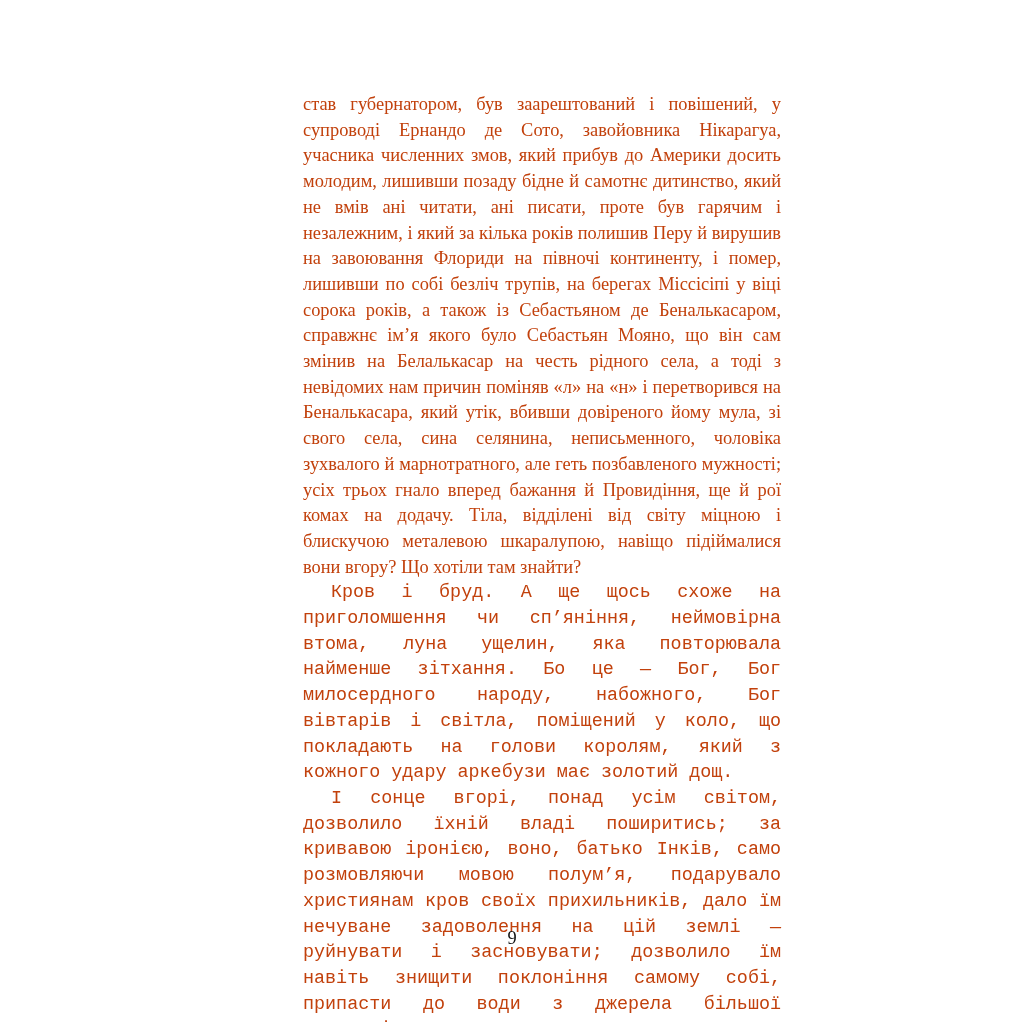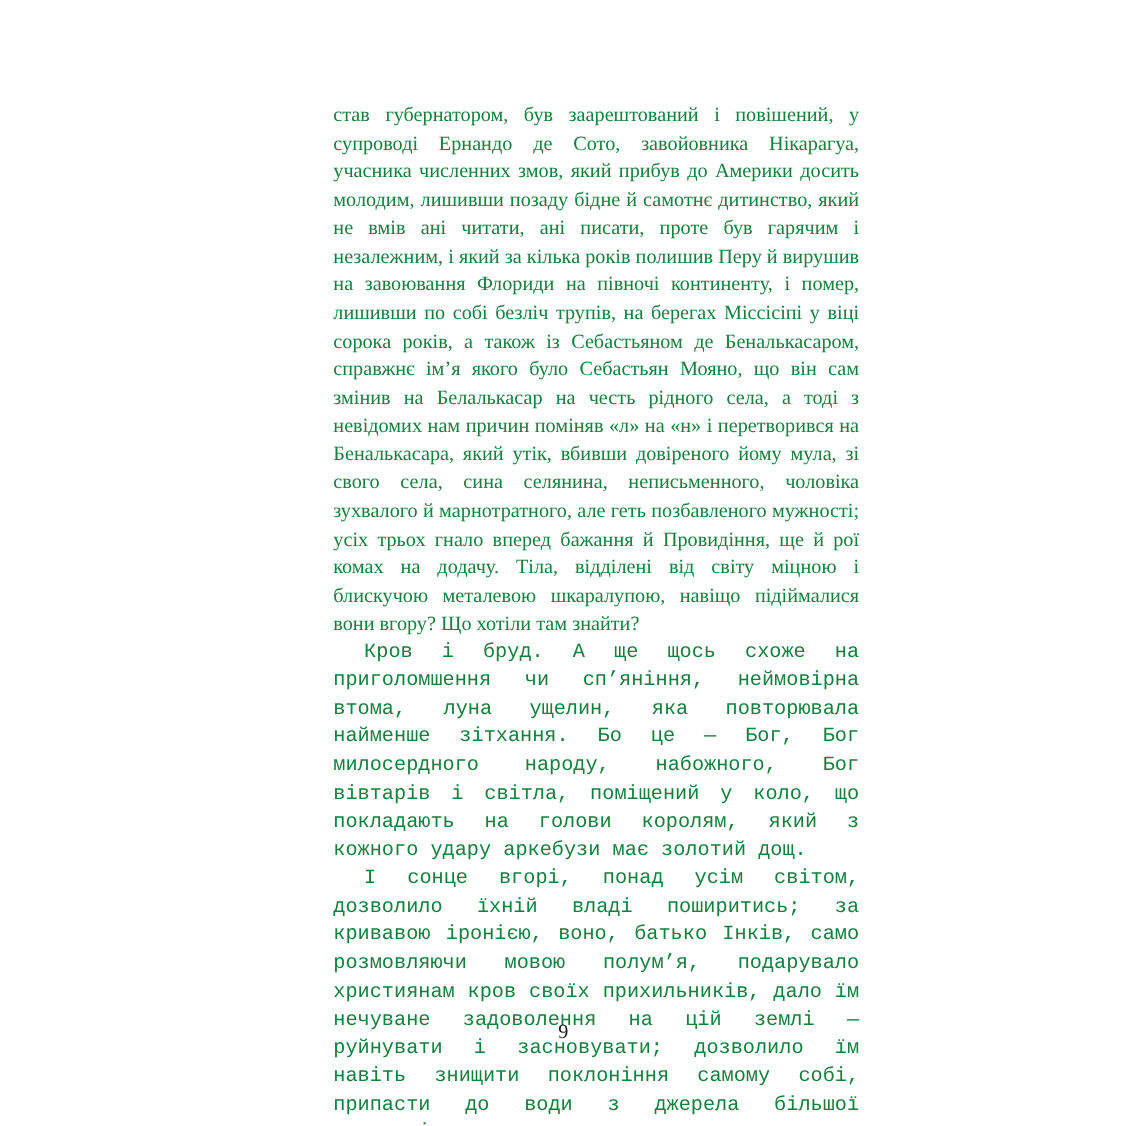--- a/index.html
+++ b/index.html
@@ -26,21 +26,21 @@
     top: 92px;
     width: 478px;
   }
   .para {
     margin: 0;
     font-size: 18.4px;
     line-height: 25.7px;
     text-align: justify;
     text-justify: inter-word;
     hyphens: manual;
-    color: #15803d;
+    color: #c2410c;
   }
   .para.indent {
     text-indent: 28px;
     font-family: Liberation Mono, monospace;
   }
   .page-number {
     position: absolute;
     left: 0;
     right: 0;
     top: 928px;

